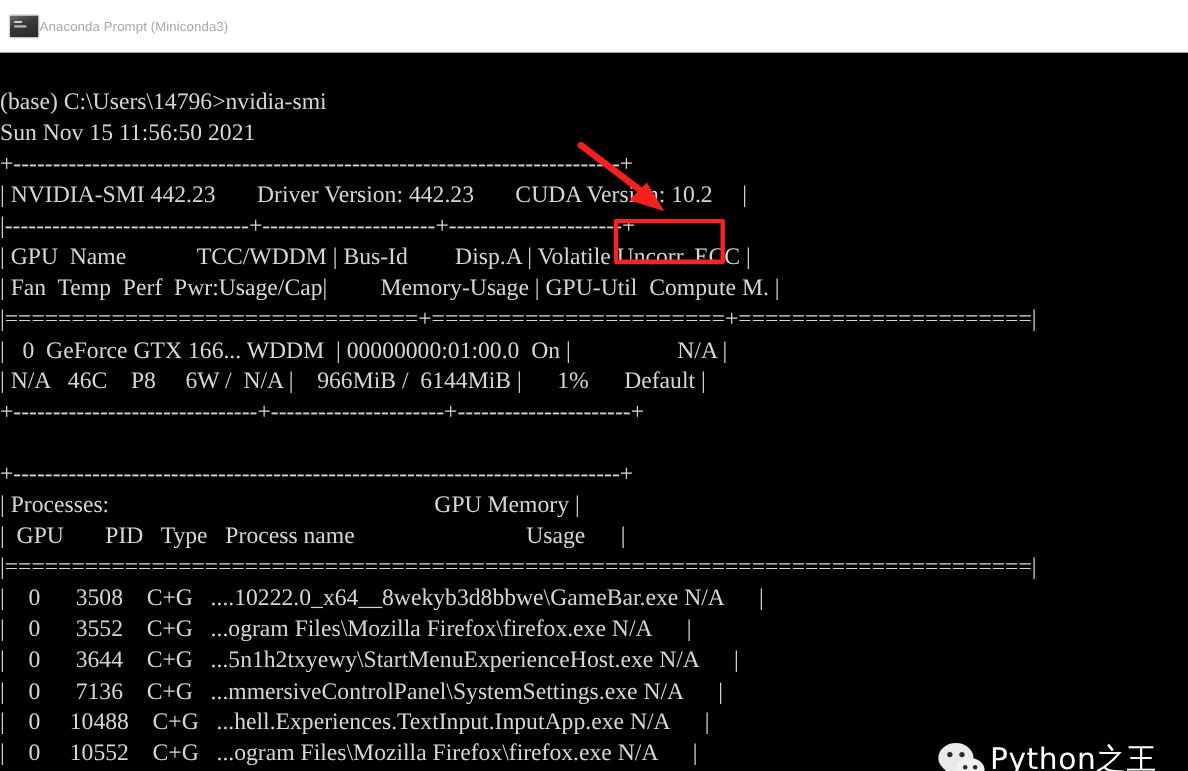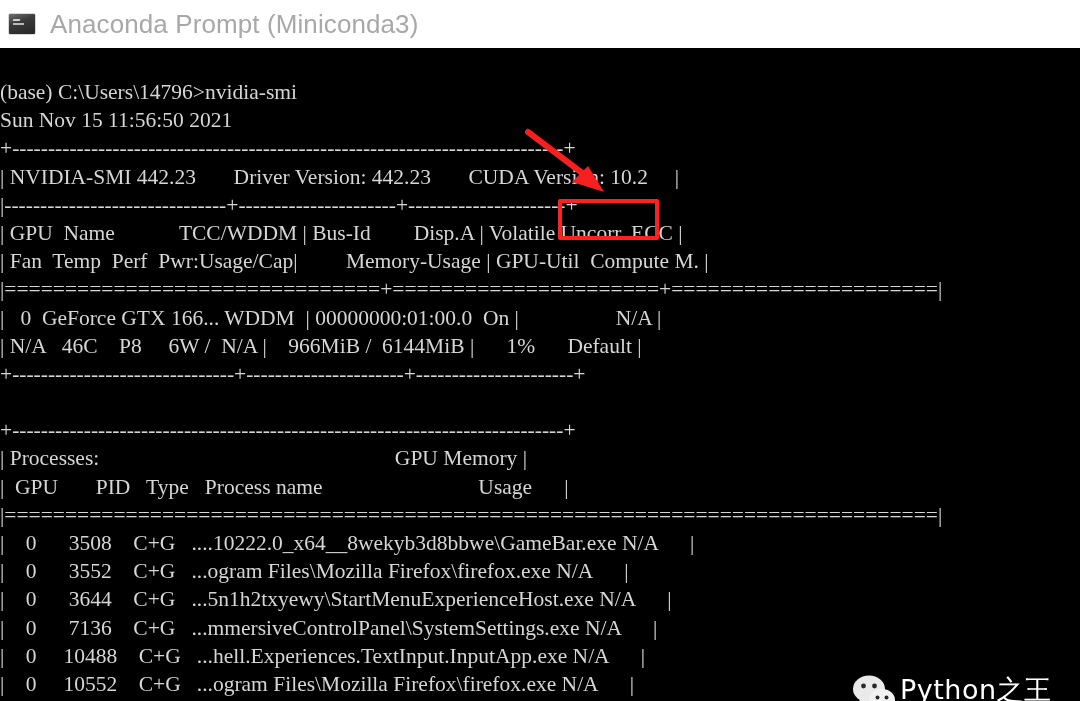--- a/index.html
+++ b/index.html
@@ -51,22 +51,21 @@
     transform: skewX(-20deg);
   }
   #console-icon::after {
     content: "";
     position: absolute;
     left: 4px; top: 9px;
     width: 11px; height: 2px;
     background: #b9b9b9;
   }
   #titlebar-text {
-    margin-left: 14px;
-    font-size: 26px;
+    font-size: 12px;
     color: #a8a8a8;
     letter-spacing: 0.1px;
     white-space: nowrap;
   }
 
   
   #console {
     position: absolute;
     left: 0; top: 48px;
     width: 1080px;

